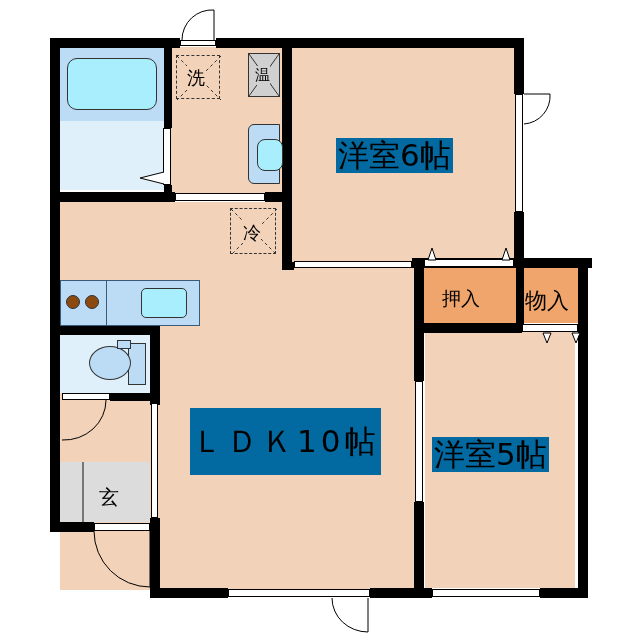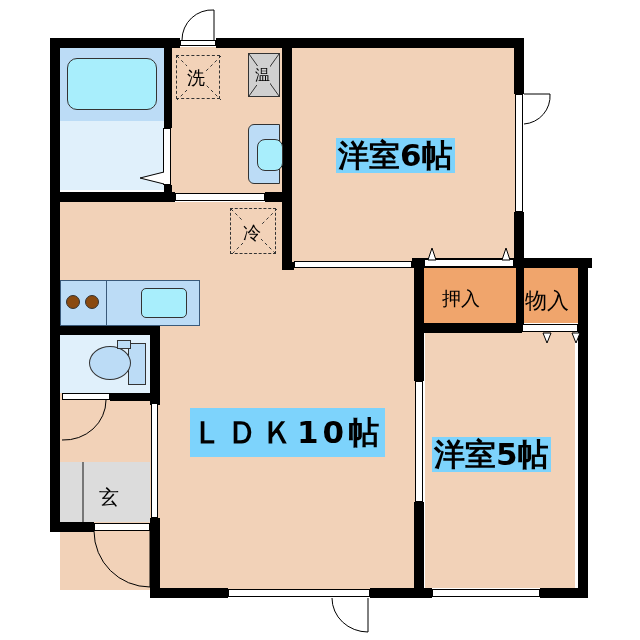--- a/index.html
+++ b/index.html
@@ -1,20 +1,20 @@
 <!DOCTYPE html>
 <html><head>
 <meta charset="utf-8">
 <style>
   html,body{margin:0;padding:0;background:#fff;}
   body{width:640px;height:640px;position:relative;overflow:hidden;font-family:"DejaVu Sans",sans-serif;}
   .abs{position:absolute;}
   .wall{position:absolute;background:#000;}
   .floor{position:absolute;background:#f2d2b8;}
-  .label{position:absolute;background:#7dd3fc;color:#000;white-space:nowrap;line-height:1;font-weight:bold;}
+  .label{position:absolute;background:#0369a1;color:#000;white-space:nowrap;line-height:1;}
   .closet{position:absolute;background:#f0a56c;}
   .win{position:absolute;background:#fff;border:1px solid #000;box-sizing:border-box;}
   svg{position:absolute;overflow:visible;}
 </style>
 </head>
 <body>
 
 <div class="floor" style="left:60px;top:47px;width:106px;height:143px;background:#e0f0fb;"></div>
 <div class="abs" style="left:60px;top:47px;width:106px;height:74px;background:#bcdcf6;"></div>
 <div class="floor" style="left:170px;top:47px;width:112px;height:146px;"></div>
@@ -137,17 +137,17 @@
   <div class="abs" style="left:5px;top:14px;width:12px;height:12px;border-radius:50%;background:#8a4a10;border:1px solid #333;"></div>
   <div class="abs" style="left:24px;top:14px;width:12px;height:12px;border-radius:50%;background:#8a4a10;border:1px solid #333;"></div>
   <div class="abs" style="left:80px;top:7px;width:44px;height:28px;background:#a8eefc;border:1px solid #333;border-radius:5px;"></div>
 </div>
 
 <div class="abs" style="left:128px;top:343px;width:18px;height:42px;background:#bcdcf6;border:1px solid #333;box-sizing:border-box;"></div>
 <div class="abs" style="left:89px;top:346px;width:42px;height:34px;background:#bcdcf6;border:1px solid #333;border-radius:50%;box-sizing:border-box;"></div>
 <div class="abs" style="left:117px;top:340px;width:12px;height:7px;background:#bcdcf6;border:1px solid #333;"></div>
 
 <span class="label" style="left:336px;top:138px;font-size:31px;padding:2px 2px;">洋室6帖</span>
-<span class="label" style="left:190px;top:408px;font-size:31px;padding:9px 2px;letter-spacing:4px;">ＬＤＫ10帖</span>
+<span class="label" style="left:190px;top:408px;font-size:31px;padding:18px 2px;letter-spacing:4px;">ＬＤＫ10帖</span>
 <span class="label" style="left:432px;top:437px;font-size:31px;padding:2px 2px;">洋室5帖</span>
 <span class="abs" style="left:442px;top:286px;font-size:19px;">押入</span>
 <span class="abs" style="left:525px;top:286px;font-size:22px;">物入</span>
 <span class="abs" style="left:99px;top:484px;font-size:20px;">玄</span>
 
 </body></html>

